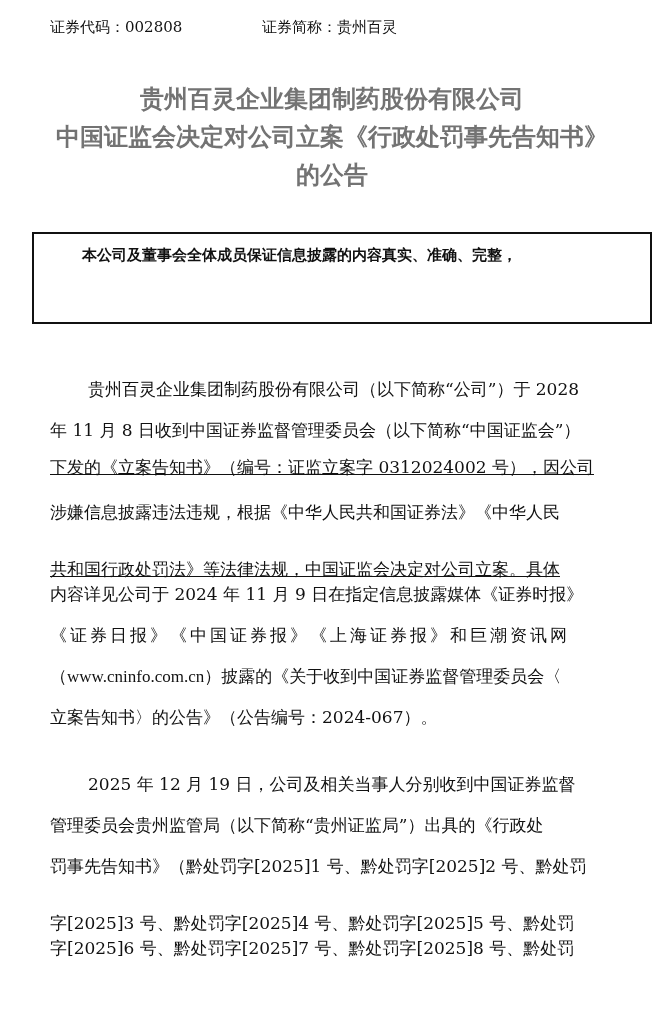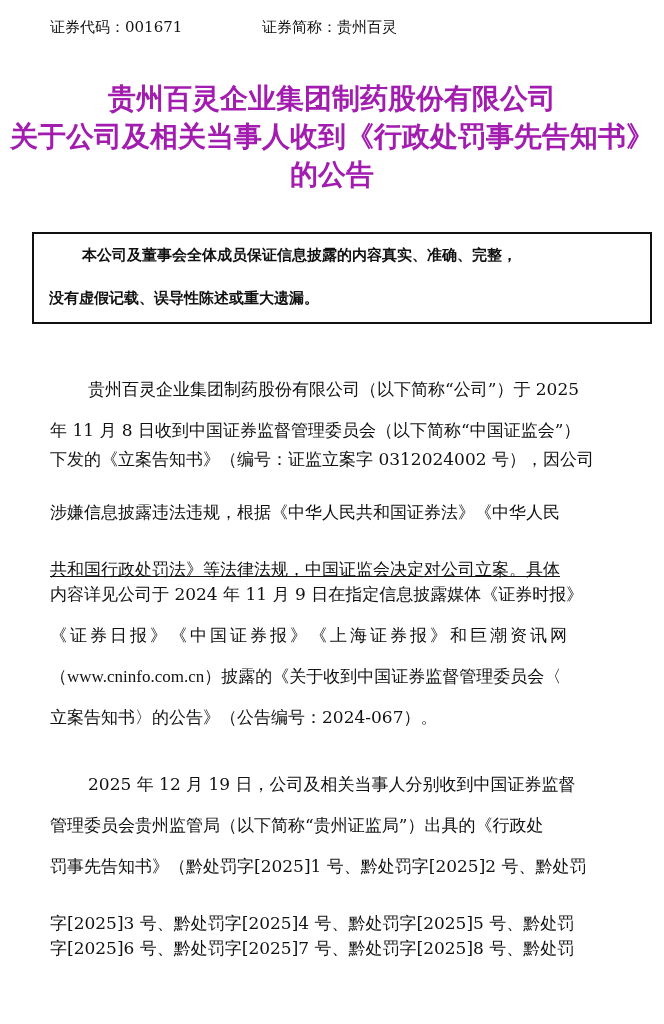--- a/index.html
+++ b/index.html
@@ -8,21 +8,21 @@
     position: absolute; top: 18px; left: 0; width: 664px; height: 24px;
     font-family: "DejaVu Serif", "Liberation Serif", serif; font-size: 15px;
   }
   .header-line span { position: absolute; top: 0; white-space: nowrap; }
   .hdr-code { left: 50px; }
   .hdr-name { left: 262px; }
   .hdr-no { left: 482px; }
   .title-block {
     position: absolute; top: 80px; left: 0; width: 664px; text-align: center;
     font-family: "DejaVu Sans", "Liberation Sans", sans-serif; font-weight: bold;
-    font-size: 28px; line-height: 38px; color: #a21caf;
+    font-size: 24px; line-height: 38px; color: #737373;
   }
   .title-block div { white-space: nowrap; }
   .notice-box {
     position: absolute; top: 232px; left: 32px; width: 616px; height: 88px;
     border: 2px solid #111; box-sizing: content-box;
   }
   .notice-box p {
     margin: 0; position: absolute; left: 15px;
     font-family: "DejaVu Sans", "Liberation Sans", sans-serif; font-weight: bold;
     font-size: 15px; white-space: nowrap;
@@ -33,39 +33,38 @@
     position: absolute; left: 50px; width: 584px;
     font-family: "DejaVu Serif", "Liberation Serif", serif; font-size: 17px;
   }
   .body-text .ln { position: absolute; left: 0; white-space: nowrap; }
   .ln.first { left: 38px; }
 </style>
 </head>
 <body>
 
 <div class="header-line">
-  <span class="hdr-code">证券代码：001671</span>
+  <span class="hdr-code">证券代码：002808</span>
   <span class="hdr-name">证券简称：贵州百灵</span>
 </div>
 
 <div class="title-block">
   <div>贵州百灵企业集团制药股份有限公司</div>
-  <div>关于公司及相关当事人收到《行政处罚事先告知书》</div>
+  <div>中国证监会决定对公司立案《行政处罚事先告知书》</div>
   <div>的公告</div>
 </div>
 
 <div class="notice-box">
   <p class="nb1">本公司及董事会全体成员保证信息披露的内容真实、准确、完整，</p>
-  <p class="nb2">没有虚假记载、误导性陈述或重大遗漏。</p>
 </div>
 
 <div class="body-text" style="top:378px;">
-  <div class="ln first" style="top:0px;">贵州百灵企业集团制药股份有限公司（以下简称“公司”）于 2025</div>
+  <div class="ln first" style="top:0px;">贵州百灵企业集团制药股份有限公司（以下简称“公司”）于 2028</div>
   <div class="ln" style="top:41px;">年 11 月 8 日收到中国证券监督管理委员会（以下简称“中国证监会”）</div>
-  <div class="ln" style="top:70px;">下发的《立案告知书》（编号：证监立案字 0312024002 号），因公司</div>
+  <div class="ln" style="top:78px;text-decoration:underline;">下发的《立案告知书》（编号：证监立案字 0312024002 号），因公司</div>
   <div class="ln" style="top:123px;">涉嫌信息披露违法违规，根据《中华人民共和国证券法》《中华人民</div>
   <div class="ln" style="top:180px;text-decoration:underline;">共和国行政处罚法》等法律法规，中国证监会决定对公司立案。具体</div>
   <div class="ln" style="top:205px;">内容详见公司于 2024 年 11 月 9 日在指定信息披露媒体《证券时报》</div>
   <div class="ln" style="top:246px; letter-spacing:3px;">《证券日报》《中国证券报》《上海证券报》和巨潮资讯网</div>
   <div class="ln" style="top:287px;font-family:Liberation Serif, serif;">（www.cninfo.com.cn）披露的《关于收到中国证券监督管理委员会〈</div>
   <div class="ln" style="top:328px;">立案告知书〉的公告》（公告编号：2024-067）。</div>
 </div>
 
 <div class="body-text" style="top:773px;">
   <div class="ln first" style="top:0px;">2025 年 12 月 19 日，公司及相关当事人分别收到中国证券监督</div>

